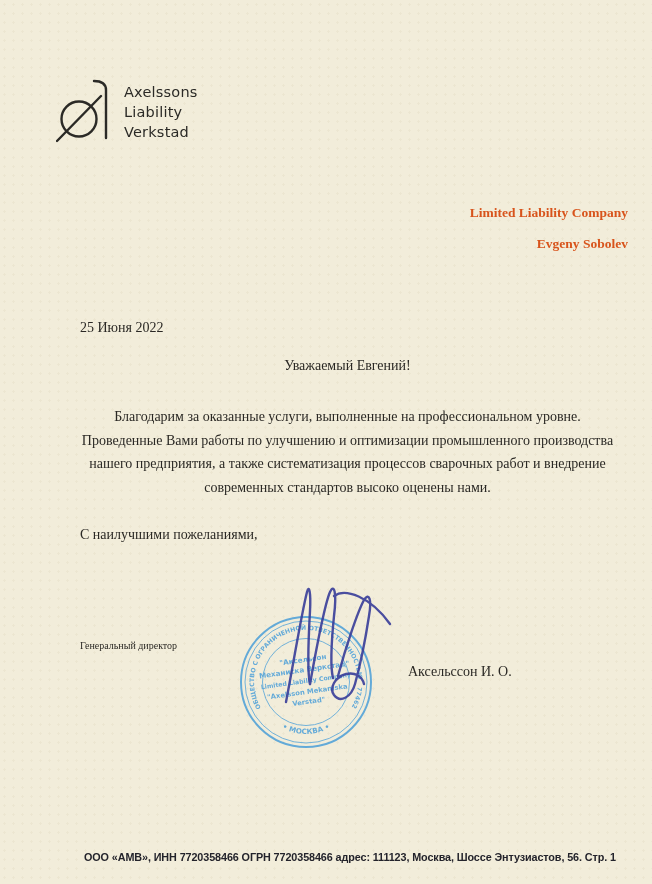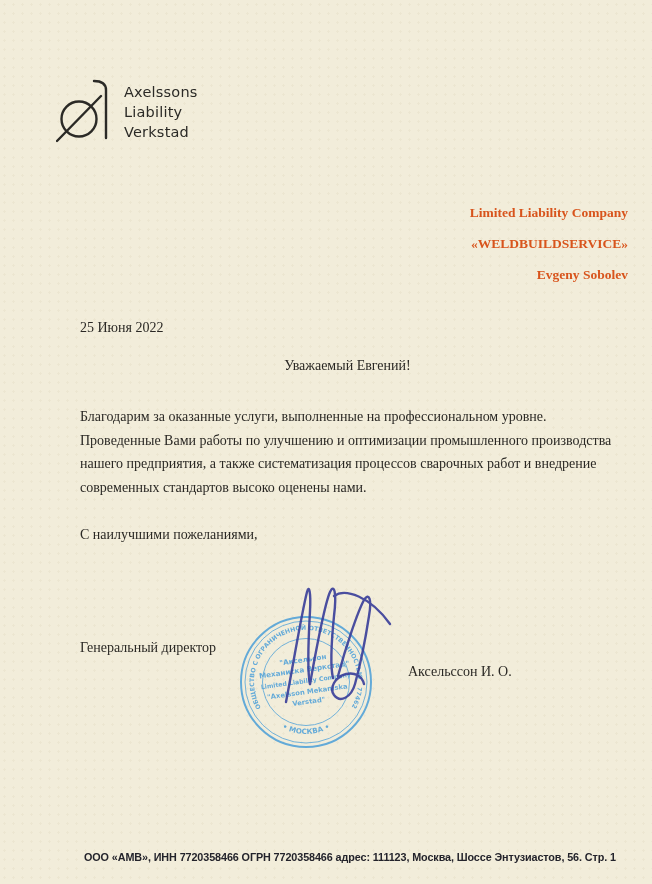--- a/index.html
+++ b/index.html
@@ -26,24 +26,24 @@
   }
 
   
   .recipient{
     right:24px;top:197px;text-align:right;
     color:#d8541c;font-weight:bold;font-size:13.5px;line-height:31px;
   }
 
   .date{left:80px;top:320px;font-size:14px;}
   .salutation{left:80px;top:358px;width:535px;text-align:center;font-size:14px;}
-  .body-text{left:80px;top:405px;width:535px;font-size:14px;line-height:23.5px;text-align:left;}
+  .body-text{left:80px;top:405px;width:535px;font-size:14px;line-height:23.5px;text-align:center;}
   .closing{left:80px;top:527px;font-size:14px;text-align:center;}
 
-  .sig-title{left:80px;top:640px;font-size:14px;}
+  .sig-title{left:80px;top:640px;font-size:10px;}
   .sig-name{left:408px;top:640px;font-size:14px;margin-top:24px;}
 
   .stamp{left:231px;top:607px;width:150px;height:150px;opacity:.85;}
   .stamp text{font-family:"DejaVu Sans", sans-serif;font-weight:bold;fill:#4b9fd8;}
   .handsig{left:250px;top:566px;width:160px;height:150px;}
 
   .footer{
     left:84px;top:851px;width:520px;
     font-family:Liberation Sans, sans-serif;
     font-weight:bold;font-size:10.8px;letter-spacing:-0.1px;
@@ -65,21 +65,20 @@
     </svg>
     <div class="logo-text">
       <div>Axelssons</div>
       <div>Liability</div>
       <div>Verkstad</div>
     </div>
   </div>
 
   <div class="abs recipient">
     <div>Limited Liability Company</div>
-    <div>«WELDBUILDSERVICE»</div>
     <div>Evgeny Sobolev</div>
   </div>
 
   <div class="abs date">25 Июня 2022</div>
 
   <div class="abs salutation">Уважаемый Евгений!</div>
 
   <div class="abs body-text">Благодарим за оказанные услуги, выполненные на профессиональном уровне. Проведенные Вами работы по улучшению и оптимизации промышленного производства нашего предприятия, а также систематизация процессов сварочных работ и внедрение современных стандартов высоко оценены нами.</div>
 
   <div class="abs closing">С наилучшими пожеланиями,</div>

